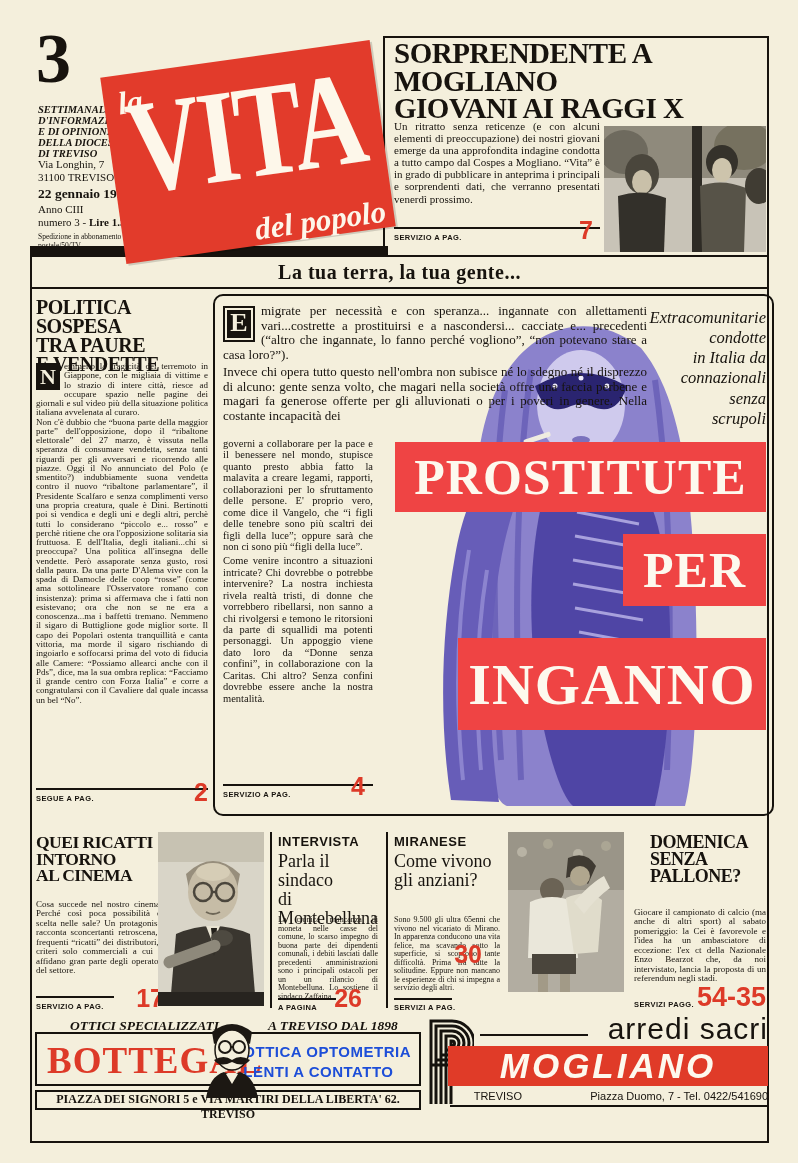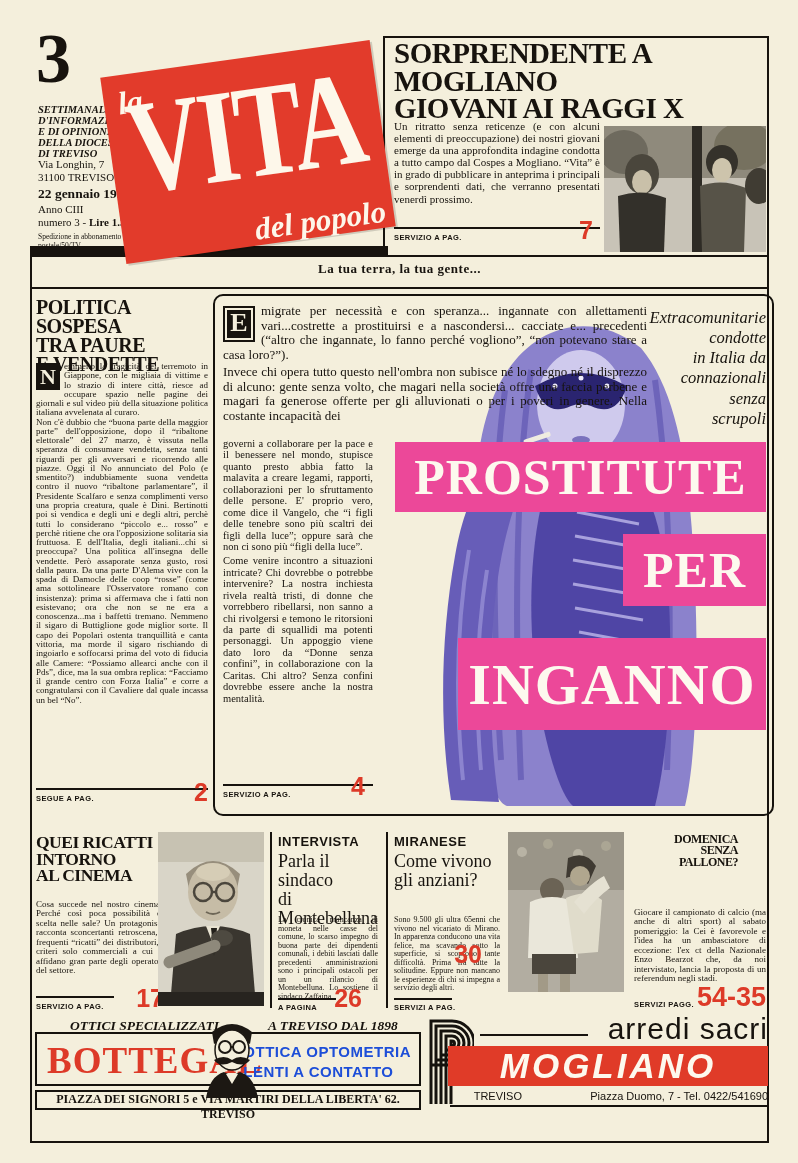--- a/index.html
+++ b/index.html
@@ -19,21 +19,21 @@
           font-size:13px;letter-spacing:.5px;}
   .bhead{position:absolute;font-weight:bold;line-height:.95;letter-spacing:-.5px;}
   .shead{position:absolute;font-weight:normal;line-height:1.05;}
   .body-sm{position:absolute;font-size:9px;line-height:1.05;}
   .body-xs{position:absolute;font-size:8px;line-height:1.07;}
   .dc-black{float:left;width:24px;height:27px;background:#17130e;color:#f4efdc;
             font-weight:bold;font-size:22px;text-align:center;line-height:27px;margin:1px 4px 0 0;}
   .dc-box{float:left;width:28px;height:32px;background:#17130e;color:#f4efdc;border:2px solid #17130e;
           box-shadow:0 0 0 2px #f4efdc inset;font-weight:bold;font-size:26px;text-align:center;
           line-height:30px;margin:2px 6px 0 0;}
-  .redblock{position:absolute;background:#ec4899;color:#fdf9ee;font-weight:bold;
+  .redblock{position:absolute;background:#ef4444;color:#fdf9ee;font-weight:bold;
             display:flex;align-items:center;justify-content:center;
             font-family:"Liberation Serif",serif;letter-spacing:1px;}
   .mainbox{position:absolute;left:213px;top:294px;width:557px;height:518px;
            border:2px solid #15120d;border-radius:10px;overflow:hidden;}
   p{margin:0;}
   .p-gap{margin-top:3px;}
 </style>
 </head>
 <body>
 
@@ -84,21 +84,21 @@
     <ellipse cx="118" cy="36" rx="16" ry="17" fill="#35322b"></ellipse>
     <ellipse cx="118" cy="44" rx="10" ry="12" fill="#cdc4ac"></ellipse>
     <path d="M96,60 Q118,52 142,62 L140,126 L98,126 Z" fill="#575348"></path>
     <ellipse cx="155" cy="60" rx="14" ry="18" fill="#403c33"></ellipse>
   </svg>
   <div class="hl" style="left:394px;top:227px;width:206px;height:2px;"></div>
   <div class="ref-label" style="left:394px;top:233px;">SERVIZIO A PAG.</div>
   <div class="ref-num" style="left:545px;top:218px;width:48px;">7</div>
 
   <div class="hl" style="left:388px;top:255px;width:381px;height:2px;"></div>
-  <div class="abs" style="left:30px;top:261px;width:739px;text-align:center;font-size:13px;font-weight:bold;letter-spacing:.5px;">La tua terra, la tua gente...</div>
+  <div class="abs" style="left:30px;top:261px;width:739px;text-align:center;font-size:20px;font-weight:bold;letter-spacing:.5px;">La tua terra, la tua gente...</div>
   <div class="hl" style="left:30px;top:287px;width:739px;height:2px;"></div>
 
   <div class="bhead pre" style="left:36px;top:298px;width:176px;font-size:20px;">POLITICA SOSPESA
 TRA PAURE
 E VENDETTE</div>
   <div class="abs just" style="left:36px;top:362px;width:172px;font-size:9px;line-height:1.03;">
     <p><span class="dc-black">N</span><span>emmeno la tragicità del terremoto in Giappone, con le migliaia di vittime e lo strazio di intere città, riesce ad occupare spazio nelle pagine dei giornali e sul video più della situazione politica italiana avvelenata al curaro.</span></p>
     <p>Non c'è dubbio che “buona parte della maggior parte” dell'opposizione, dopo il “ribaltone elettorale” del 27 marzo, è vissuta nella speranza di consumare vendetta, senza tanti riguardi per gli avversari e ricorrendo alle piazze. Oggi il No annunciato del Polo (e smentito?) indubbiamente suona vendetta contro il nuovo “ribaltone parlamentare”, il Presidente Scalfaro e senza complimenti verso una propria creatura, quale è Dini. Bertinotti poi si vendica e degli uni e degli altri, perchè tutti lo considerano “piccolo e... rosso” e perchè ritiene che ora l'opposizione solitaria sia fruttuosa. E dell'Italia, degli italiani...chi si preoccupa? Una politica all'insegna delle vendette. Però assaporate senza gusto, rosi dalla paura. Da una parte D'Alema vive con la spada di Damocle delle coop “rosse” (come ama sottolineare l'Osservatore romano con insistenza): prima si affermava che i fatti non esistevano; ora che non se ne era a conoscenza...ma i baffetti tremano. Nemmeno il sigaro di Buttiglione gode miglior sorte. Il capo dei Popolari ostenta tranquillità e canta vittoria, ma morde il sigaro rischiando di ingoiarlo e soffocarsi prima del voto di fiducia alle Camere: “Possiamo allearci anche con il Pds”, dice, ma la sua ombra replica: “Facciamo il grande centro con Forza Italia” e corre a congratularsi con il Cavaliere dal quale incassa un bel “No”.</p>
   </div>
   <div class="hl" style="left:36px;top:788px;width:172px;height:2px;"></div>
@@ -204,21 +204,21 @@
     <circle cx="72" cy="44" r="10" fill="#b0a68e"></circle>
     <circle cx="44" cy="58" r="12" fill="#6b6355"></circle>
     <path d="M22,70 Q44,60 66,70 L70,126 L20,126 Z" fill="#eae7da"></path>
     <path d="M58,66 Q80,56 94,68 L90,120 L66,122 Z" fill="#e0dccb"></path>
     <path d="M66,70 Q84,50 96,44 L102,56 Q88,66 76,82 Z" fill="#e5e1d2"></path>
     <rect x="24" y="122" width="44" height="20" fill="#4a453c"></rect>
     <rect x="30" y="142" width="10" height="18" fill="#a29a87"></rect>
     <rect x="52" y="142" width="10" height="18" fill="#a29a87"></rect>
   </svg>
 
-  <div class="bhead pre" style="left:606px;top:834px;width:132px;font-size:12px;text-align:right;">DOMENICA
+  <div class="bhead pre" style="left:650px;top:834px;width:132px;font-size:18px;">DOMENICA
 SENZA
 PALLONE?</div>
   <div class="body-sm just" style="left:634px;top:908px;width:132px;">Giocare il campionato di calcio (ma anche di altri sport) al sabato pomeriggio: la Cei è favorevole e l'idea ha un ambasciatore di eccezione: l'ex ct della Nazionale Enzo Bearzot che, da noi intervistato, lancia la proposta di un referendum negli stadi.</div>
   <div class="ref-label" style="left:634px;top:1000px;text-align:right;">SERVIZI PAGG.</div>
   <div class="ref-num" style="left:682px;top:984px;width:84px;font-size:27px;">54-35</div>
 
   <div class="abs" style="left:70px;top:1018px;font-size:13.5px;font-style:italic;font-weight:bold;">OTTICI SPECIALIZZATI</div>
   <div class="abs" style="left:268px;top:1018px;font-size:13.5px;font-style:italic;font-weight:bold;">A TREVISO DAL 1898</div>
 
   <div class="abs" style="left:35px;top:1032px;width:386px;height:54px;border:2.5px solid #15120d;box-sizing:border-box;">

